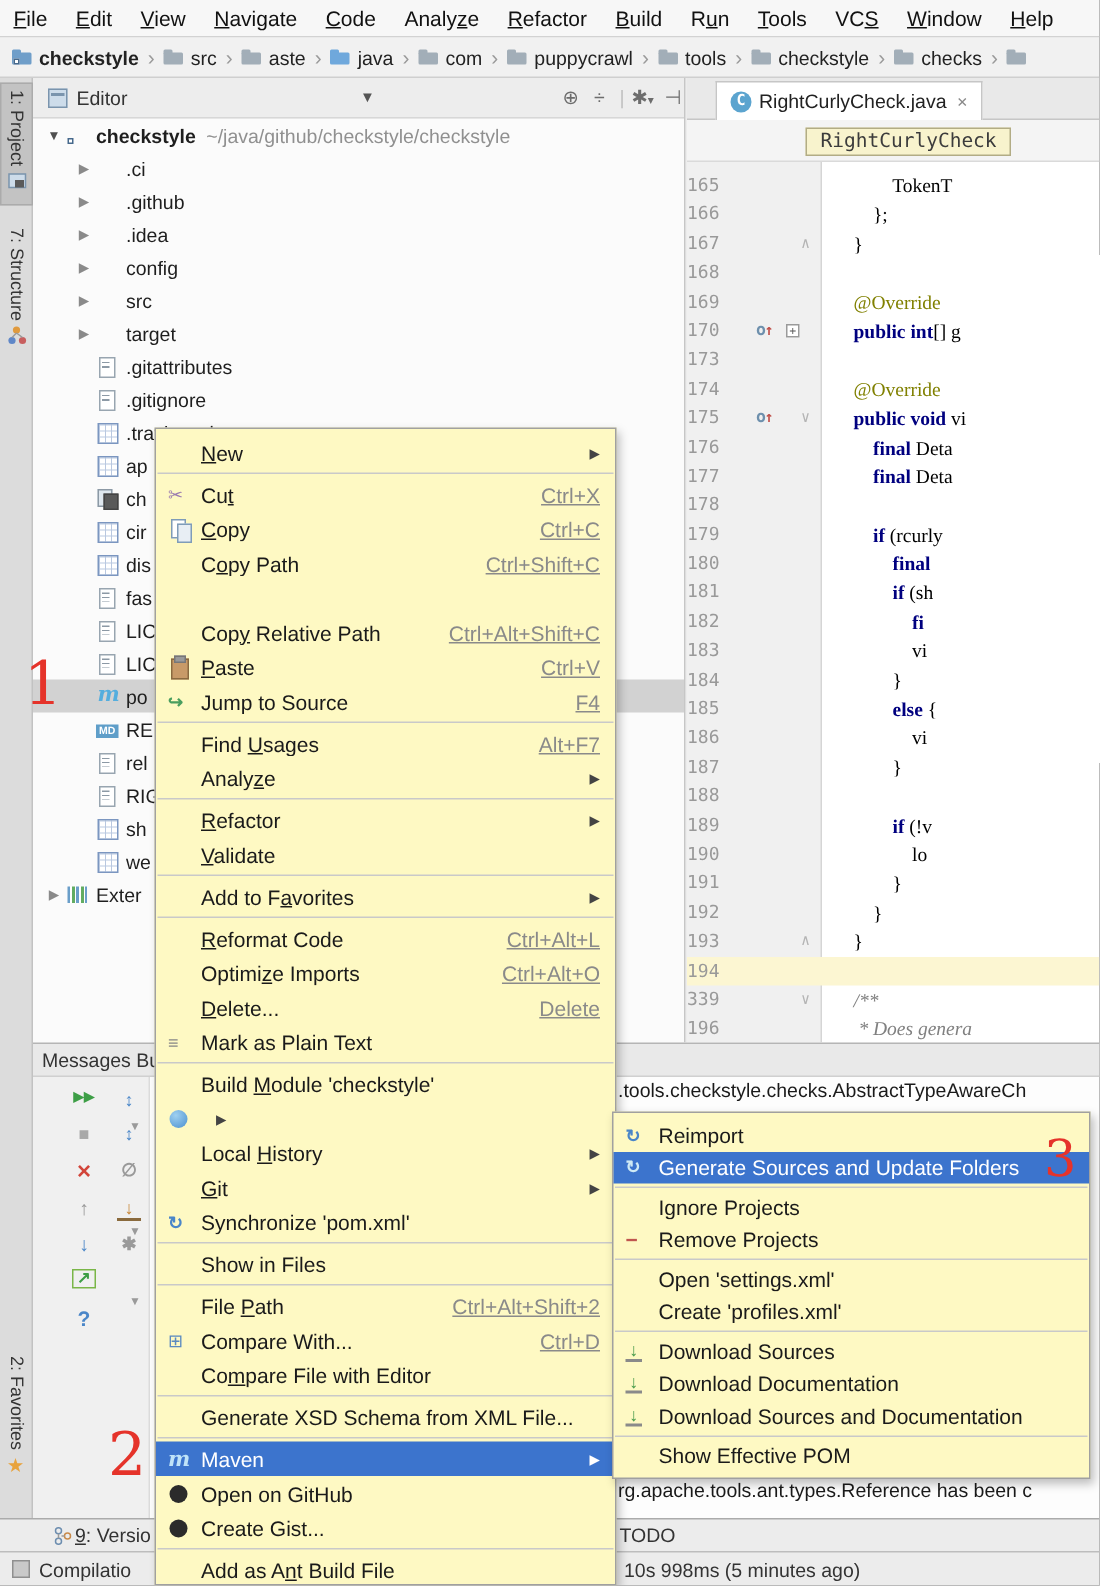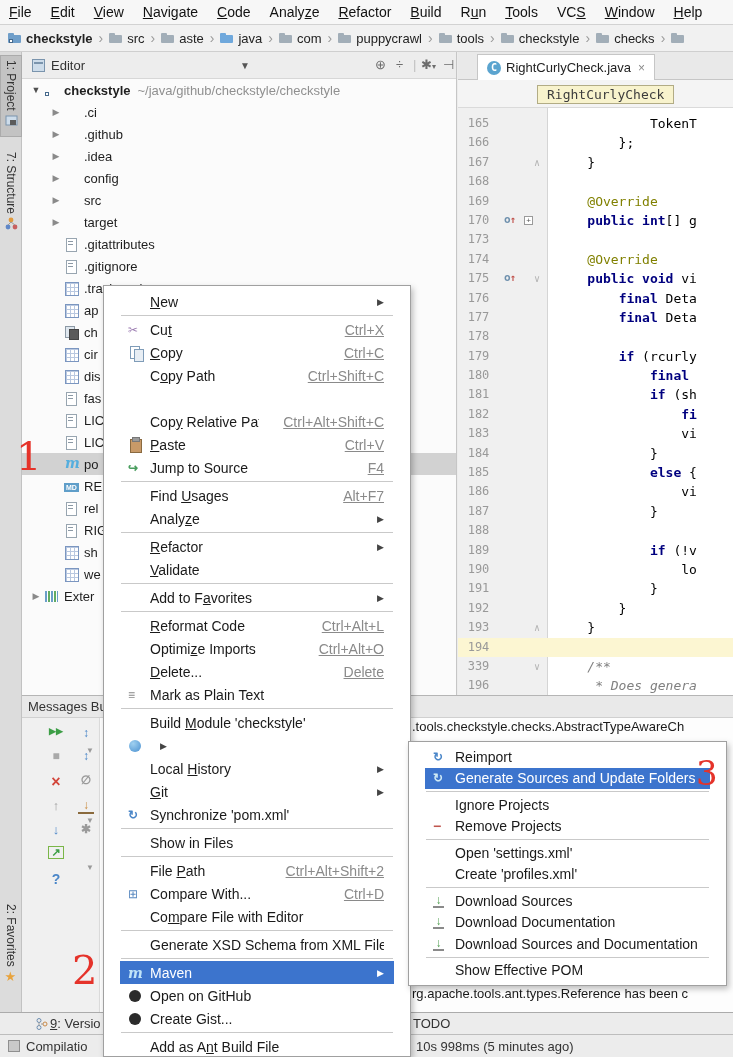--- a/index.html
+++ b/index.html
@@ -71,23 +71,23 @@
   .cls-ico{width:14px;height:14px;border-radius:50%;background:#5ba4cf;color:#fff;font:bold 10px/14px "DejaVu Sans Mono",monospace;
            text-align:center;margin-right:5px;flex:none;}
   #tab .close{margin-left:7px;color:#8a8a8a;font-size:12px;}
   #ed-crumb{position:absolute;left:0;top:28px;right:0;height:28px;background:#f4f4f4;border-bottom:1px solid #dadada;}
   #ed-pill{position:absolute;left:79px;top:5px;background:#f8f3cd;border:1px solid #b2ac85;padding:1px 9px;
            font:13px "DejaVu Sans Mono",monospace;color:#3c3c3c;}
   #code{position:absolute;left:0;top:56px;right:0;bottom:0;padding-top:6px;}
   #gutterbg{position:absolute;left:0;top:0;width:90px;height:100%;background:#f0f0f0;border-right:1px solid #d5d5d5;}
   .crow{position:relative;height:19.4px;display:flex;font:13px/19.4px "DejaVu Sans Mono",monospace;}
   .crow.cur{background:#fcf6d2;}
-  .gnum{width:44px;flex:none;text-align:center;padding-right:3px;color:#999;font-size:12px;}
+  .gnum{width:44px;flex:none;text-align:left;padding-right:3px;color:#999;font-size:12px;}
   .gmarks{width:46px;flex:none;position:relative;}
-  .ctext{white-space:pre;padding-left:8px;color:#000;}
+  .ctext{white-space:pre;padding-left:8px;color:#000;font-family:Liberation Serif, serif;}
   .kw{color:#00007f;font-weight:bold;}
   .ann{color:#808000;}
   .cmt{color:#808080;font-style:italic;}
   .foldmark{position:absolute;left:32px;top:0;color:#b4b4b4;font-size:10px;}
   .foldbox{position:absolute;left:22px;top:5px;width:9px;height:9px;border:1px solid #9a9a9a;background:#fff;
            font:8px/7px "Liberation Sans",sans-serif;text-align:center;color:#555;}
   .ovr{position:absolute;left:2px;top:2px;font:bold 11px/14px "DejaVu Sans Mono",monospace;color:#6e90ad;}
   .ovr i{font-style:normal;color:#c0504a;font-size:10px;margin-left:-1px;}
 
   
@@ -106,22 +106,22 @@
   
   #row-stripe2{position:absolute;left:0;top:1012px;width:733px;height:22px;background:#ececec;border-top:1px solid #ababab;font-size:13px;}
   #row-status{position:absolute;left:0;top:1034px;width:733px;height:23px;background:#ececec;border-top:1px solid #bdbdbd;font-size:13px;}
   #vc-label{position:absolute;left:50px;top:3px;color:#333;}
   #todo-label{position:absolute;left:413px;top:3px;color:#333;}
   #comp-icon{position:absolute;left:8px;top:5px;width:12px;height:12px;background:#c9c9c9;border:1px solid #8f8f8f;}
   #comp-label{position:absolute;left:26px;top:4px;color:#333;}
   #time-label{position:absolute;left:416px;top:4px;color:#333;}
 
   
-  .menu{position:absolute;background:#ffffff;border:1px solid #a0a0a0;box-shadow:2px 3px 6px rgba(0,0,0,.25);
-        padding:4px 16px;font-size:14px;}
+  .menu{position:absolute;background:#fef9c3;border:1px solid #a0a0a0;box-shadow:2px 3px 6px rgba(0,0,0,.25);
+        padding:4px 0;font-size:14px;}
   #ctxmenu{left:103px;top:285px;width:308px;height:772px;overflow:hidden;}
   #submenu{left:408px;top:741px;width:319px;}
   .mitem{height:23px;display:flex;align-items:center;padding:0 10px 0 8px;color:#1a1a1a;white-space:nowrap;}
   #submenu .mitem{height:21.5px;}
   .mitem.sel{background:#3c74cd;color:#fff;}
   .mico{width:22px;flex:none;font-size:12px;color:#6d8296;position:relative;height:16px;line-height:16px;}
   .mlabel{flex:1;overflow:hidden;}
   .msc{color:#8a8a8a;margin-left:24px;text-decoration:underline;}
   .marrow{margin-left:10px;font-size:9px;color:#444;}
   .mitem.sel .marrow{color:#fff;}

